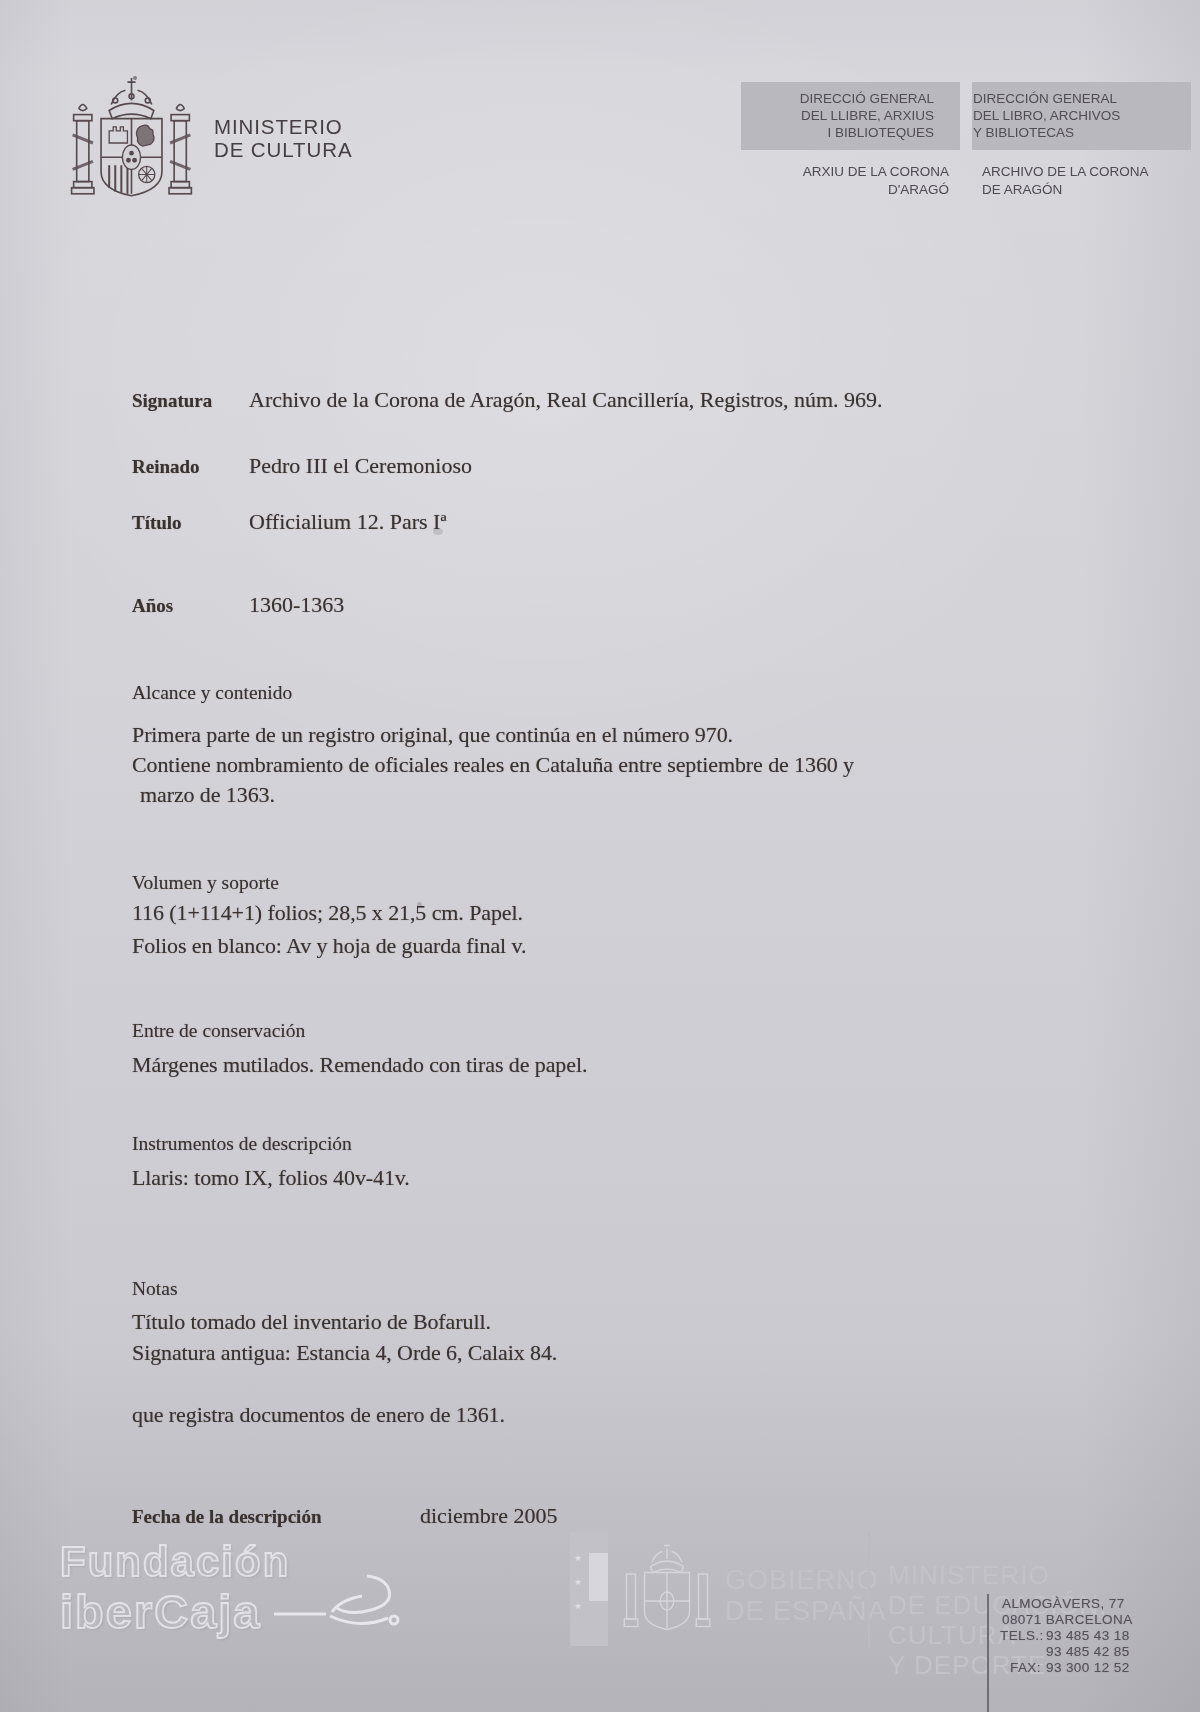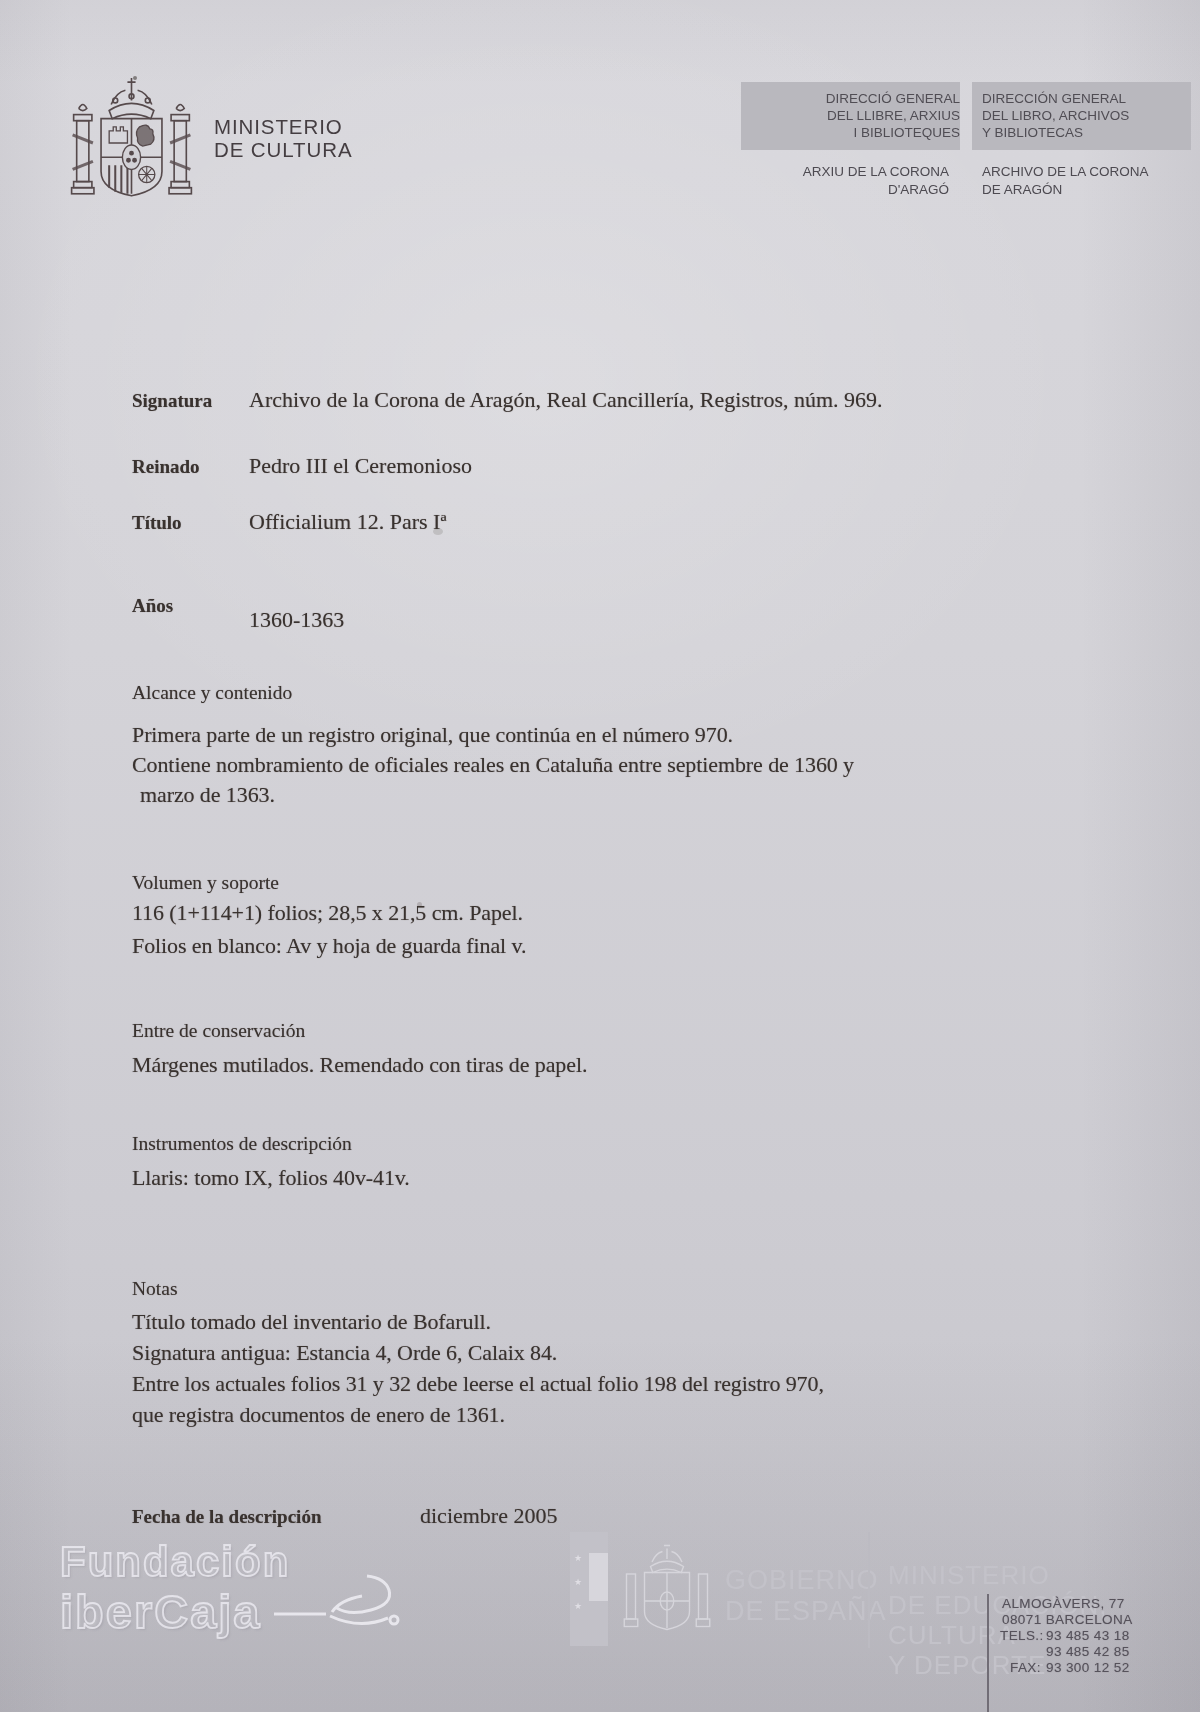--- a/index.html
+++ b/index.html
@@ -14,22 +14,22 @@
           linear-gradient(180deg, rgba(70,66,78,0.04) 0%, rgba(0,0,0,0) 5%, rgba(0,0,0,0) 78%, rgba(60,56,70,0.12) 100%);}
   .speck{position:absolute;border-radius:50%;}
   .sans{font-family:"Liberation Sans","DejaVu Sans",sans-serif;}
   .ink{color:#39322f;text-shadow:0 0 1px rgba(58,48,44,0.45);margin-top:32px;}
   
   .logo{position:absolute;left:70px;top:74px;width:123px;height:134px;color:#564a4c;}
   .ministry{position:absolute;left:214px;top:115px;font-size:20.5px;line-height:23px;
             letter-spacing:0.9px;color:#453e42;}
   .graybox{position:absolute;top:82px;width:219px;height:68px;background:#b9b8be;
            font-size:13.5px;line-height:17px;color:#504d54;padding-top:8px;box-sizing:border-box;}
-  .graybox.ca{left:741px;text-align:right;padding-right:0;}
-  .graybox.es{left:972px;text-align:left;padding-left:10px;}
+  .graybox.ca{left:741px;text-align:right;padding-right:26px;}
+  .graybox.es{left:972px;text-align:left;padding-left:1px;}
   .archline{position:absolute;top:163px;font-size:13.5px;line-height:18px;color:#4d4a51;}
   .archline.ca{left:741px;width:208px;text-align:right;}
   .archline.es{left:982px;width:220px;text-align:left;}
   
   .lbl{position:absolute;left:132px;font-weight:bold;font-size:19px;}
   .val{position:absolute;left:249px;font-size:22px;}
   .h{position:absolute;left:132px;font-weight:normal;font-size:19.5px;}
   .bl{position:absolute;left:132px;font-size:22px;letter-spacing:-0.1px;text-align:right;}
   
   .wm-iber{position:absolute;left:60px;font-family:"Liberation Sans","DejaVu Sans",sans-serif;
@@ -127,41 +127,40 @@
   <span class="lbl ink" style="top:358px">Signatura</span>
   <span class="val ink" style="top:355px">Archivo de la Corona de Aragón, Real Cancillería, Registros, núm. 969.</span>
 
   <span class="lbl ink" style="top:424px">Reinado</span>
   <span class="val ink" style="top:421px">Pedro III el Ceremonioso</span>
 
   <span class="lbl ink" style="top:480px">Título</span>
   <span class="val ink" style="top:477px">Officialium 12. Pars Iª</span>
 
   <span class="lbl ink" style="top:563px">Años</span>
-  <span class="val ink" style="top:575px">1360-1363</span>
+  <span class="val ink" style="top:560px">1360-1363</span>
 
   <span class="h ink" style="top:650px">Alcance y contenido</span>
   <span class="bl ink" style="top:690px">Primera parte de un registro original, que continúa en el número 970.</span>
   <span class="bl ink" style="top:720px">Contiene nombramiento de oficiales reales en Cataluña entre septiembre de 1360 y</span>
   <span class="bl ink" style="top:750px;left:140px">marzo de 1363.</span>
 
   <span class="h ink" style="top:840px">Volumen y soporte</span>
   <span class="bl ink" style="top:868px">116 (1+114+1) folios; 28,5 x 21,5 cm. Papel.</span>
   <span class="bl ink" style="top:901px">Folios en blanco: Av y hoja de guarda final v.</span>
 
   <span class="h ink" style="top:988px">Entre de conservación</span>
   <span class="bl ink" style="top:1020px">Márgenes mutilados. Remendado con tiras de papel.</span>
 
   <span class="h ink" style="top:1101px">Instrumentos de descripción</span>
   <span class="bl ink" style="top:1133px">Llaris: tomo IX, folios 40v-41v.</span>
 
   <span class="h ink" style="top:1246px">Notas</span>
   <span class="bl ink" style="top:1277px">Título tomado del inventario de Bofarull.</span>
   <span class="bl ink" style="top:1308px">Signatura antigua: Estancia 4, Orde 6, Calaix 84.</span>
-  <span class="bl ink" style="top:1339px">Entre los actuales folios 31 y 32 debe leerse el actual folio 198 del registro 970,</span>
   <span class="bl ink" style="top:1370px">que registra documentos de enero de 1361.</span>
 
   <span class="lbl ink" style="top:1474px">Fecha de la descripción</span>
   <span class="val ink" style="top:1471px;left:420px">diciembre 2005</span>
 
   <div class="wm-iber" style="top:1538px;font-size:42px;">Fundación</div>
   <div class="wm-iber" style="top:1584px;font-size:47px;">iberCaja</div>
   <svg class="iberlogo" viewBox="0 0 135 80" fill="none" stroke="currentColor" stroke-width="3">
     <path d="M2 46 h52"></path>
     <path d="M95 8 q18 2 22 14 q4 14 -18 20 q-22 6 -34 -2 M60 44 q8 -12 30 -16"></path>

